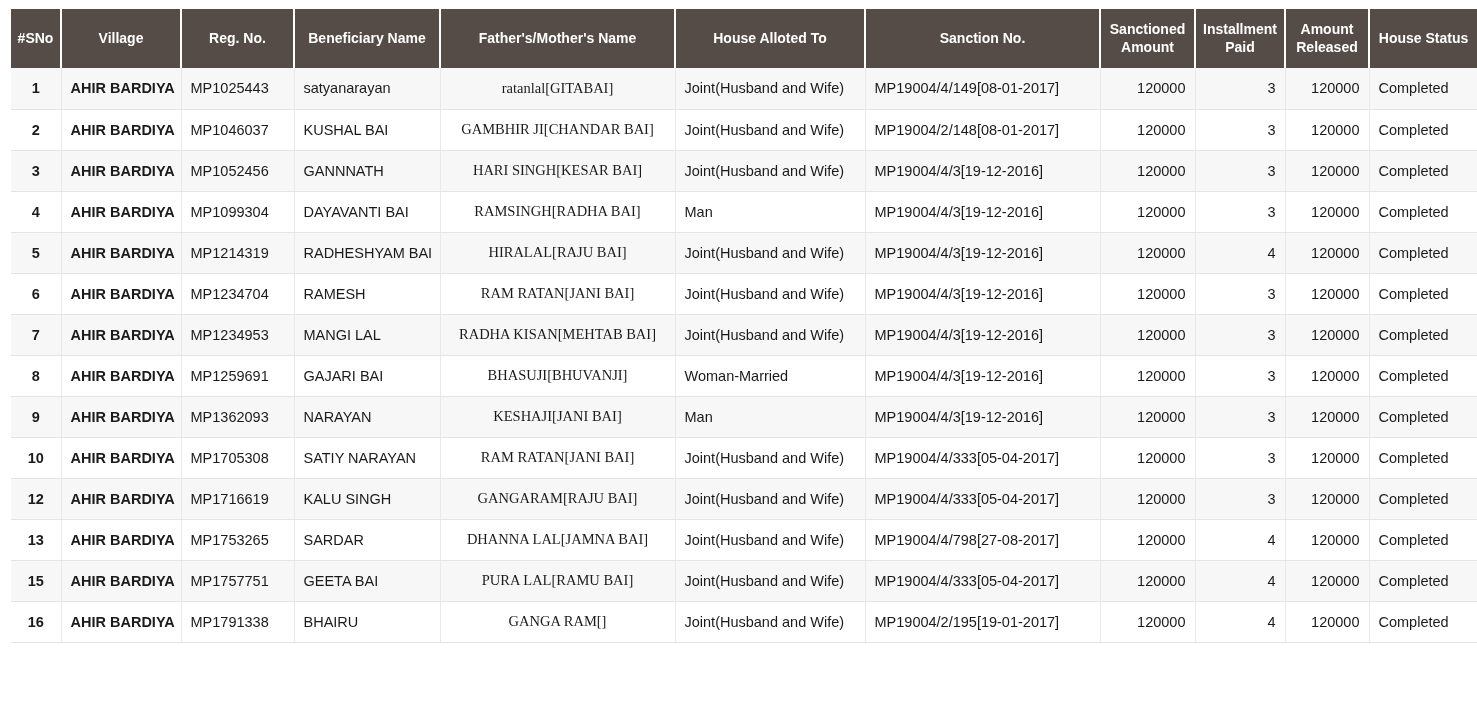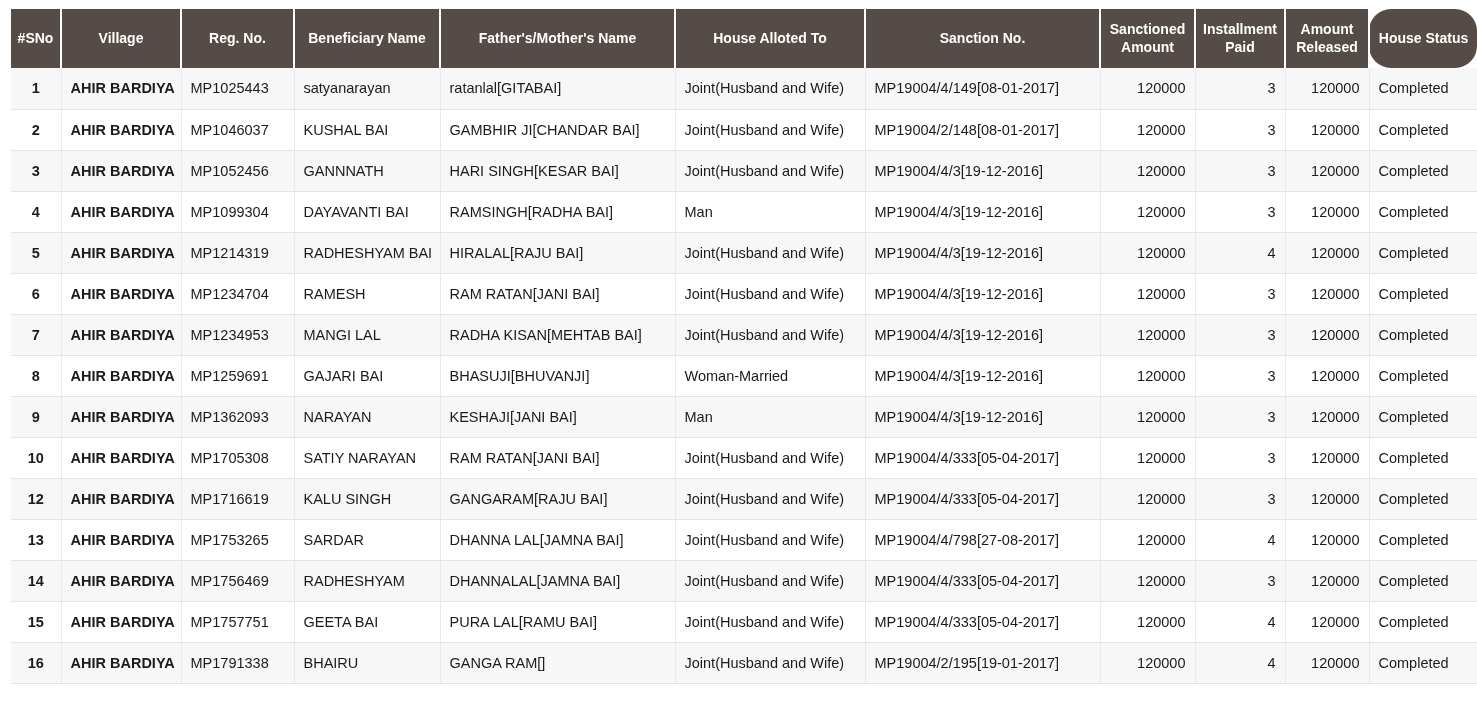--- a/index.html
+++ b/index.html
@@ -37,21 +37,20 @@
     text-align: center;
     vertical-align: middle;
     padding: 10px 6px;
     height: 59px;
     box-sizing: border-box;
     border-right: 2px solid #ffffff;
     word-wrap: break-word;
   }
   table.report thead th:last-child {
     border-right: none;
-    border-radius: 22px;
   }
   table.report tbody td {
     height: 41px;
     box-sizing: border-box;
     padding: 6px 9px;
     border-bottom: 1px solid #e4e4e4;
     border-right: 1px solid #e9e9e9;
     vertical-align: middle;
     white-space: nowrap;
     overflow: hidden;
@@ -67,21 +66,21 @@
   }
   table.report tbody tr:nth-child(even) td {
     background: #ffffff;
   }
 
   
   .c-sno      { text-align: center; font-weight: bold; }
   .c-village  { text-align: center; font-weight: bold; }
   .c-regno    { text-align: left; }
   .c-benef    { text-align: left; margin-left: 21px; }
-  .c-parent   { text-align: left; }
+  .c-parent   { text-align: center; font-family: Liberation Serif, serif; }
   .c-allot    { text-align: left; }
   .c-sanction { text-align: left; }
   .c-amt      { text-align: right; }
   .c-inst     { text-align: right; }
   .c-rel      { text-align: right; }
   .c-status   { text-align: left; }
 
   
   col.w-sno      { width: 50px; }
   col.w-village  { width: 120px; }
@@ -279,33 +278,20 @@
           <td class="c-benef">SARDAR</td>
           <td class="c-parent">DHANNA LAL[JAMNA BAI]</td>
           <td class="c-allot">Joint(Husband and Wife)</td>
           <td class="c-sanction">MP19004/4/798[27-08-2017]</td>
           <td class="c-amt">120000</td>
           <td class="c-inst">4</td>
           <td class="c-rel">120000</td>
           <td class="c-status">Completed</td>
         </tr>
         <tr>
-          <td class="c-sno">14</td>
-          <td class="c-village">AHIR BARDIYA</td>
-          <td class="c-regno">MP1756469</td>
-          <td class="c-benef">RADHESHYAM</td>
-          <td class="c-parent">DHANNALAL[JAMNA BAI]</td>
-          <td class="c-allot">Joint(Husband and Wife)</td>
-          <td class="c-sanction">MP19004/4/333[05-04-2017]</td>
-          <td class="c-amt">120000</td>
-          <td class="c-inst">3</td>
-          <td class="c-rel">120000</td>
-          <td class="c-status">Completed</td>
-        </tr>
-        <tr>
           <td class="c-sno">15</td>
           <td class="c-village">AHIR BARDIYA</td>
           <td class="c-regno">MP1757751</td>
           <td class="c-benef">GEETA BAI</td>
           <td class="c-parent">PURA LAL[RAMU BAI]</td>
           <td class="c-allot">Joint(Husband and Wife)</td>
           <td class="c-sanction">MP19004/4/333[05-04-2017]</td>
           <td class="c-amt">120000</td>
           <td class="c-inst">4</td>
           <td class="c-rel">120000</td>

